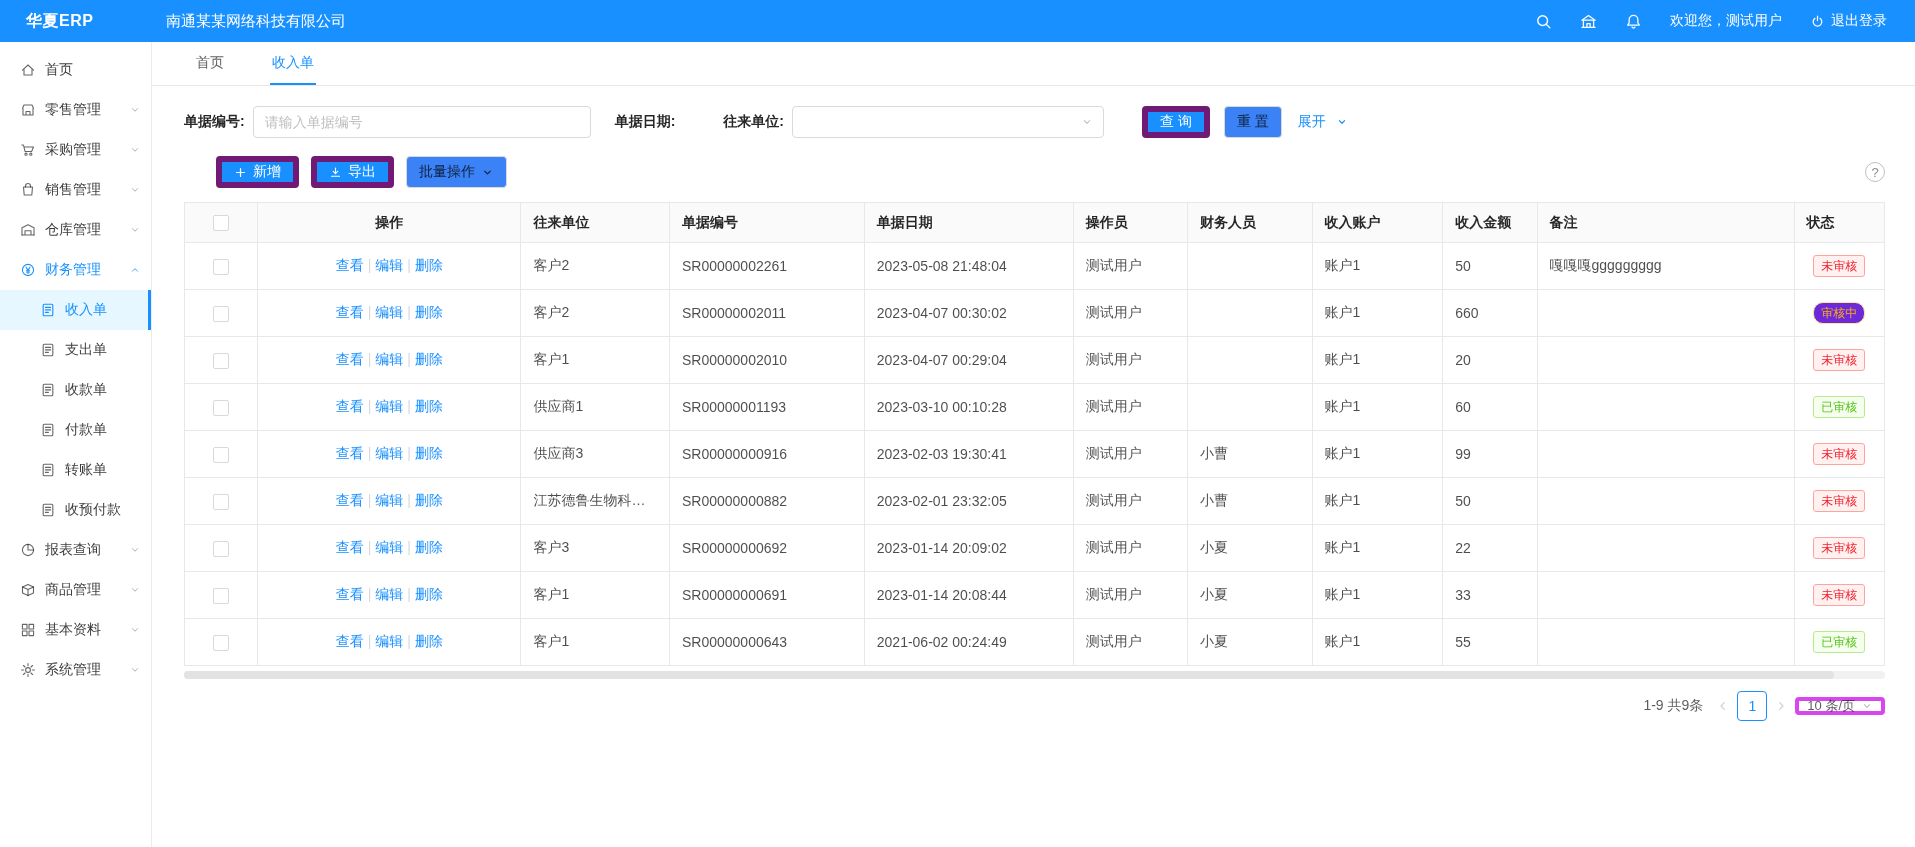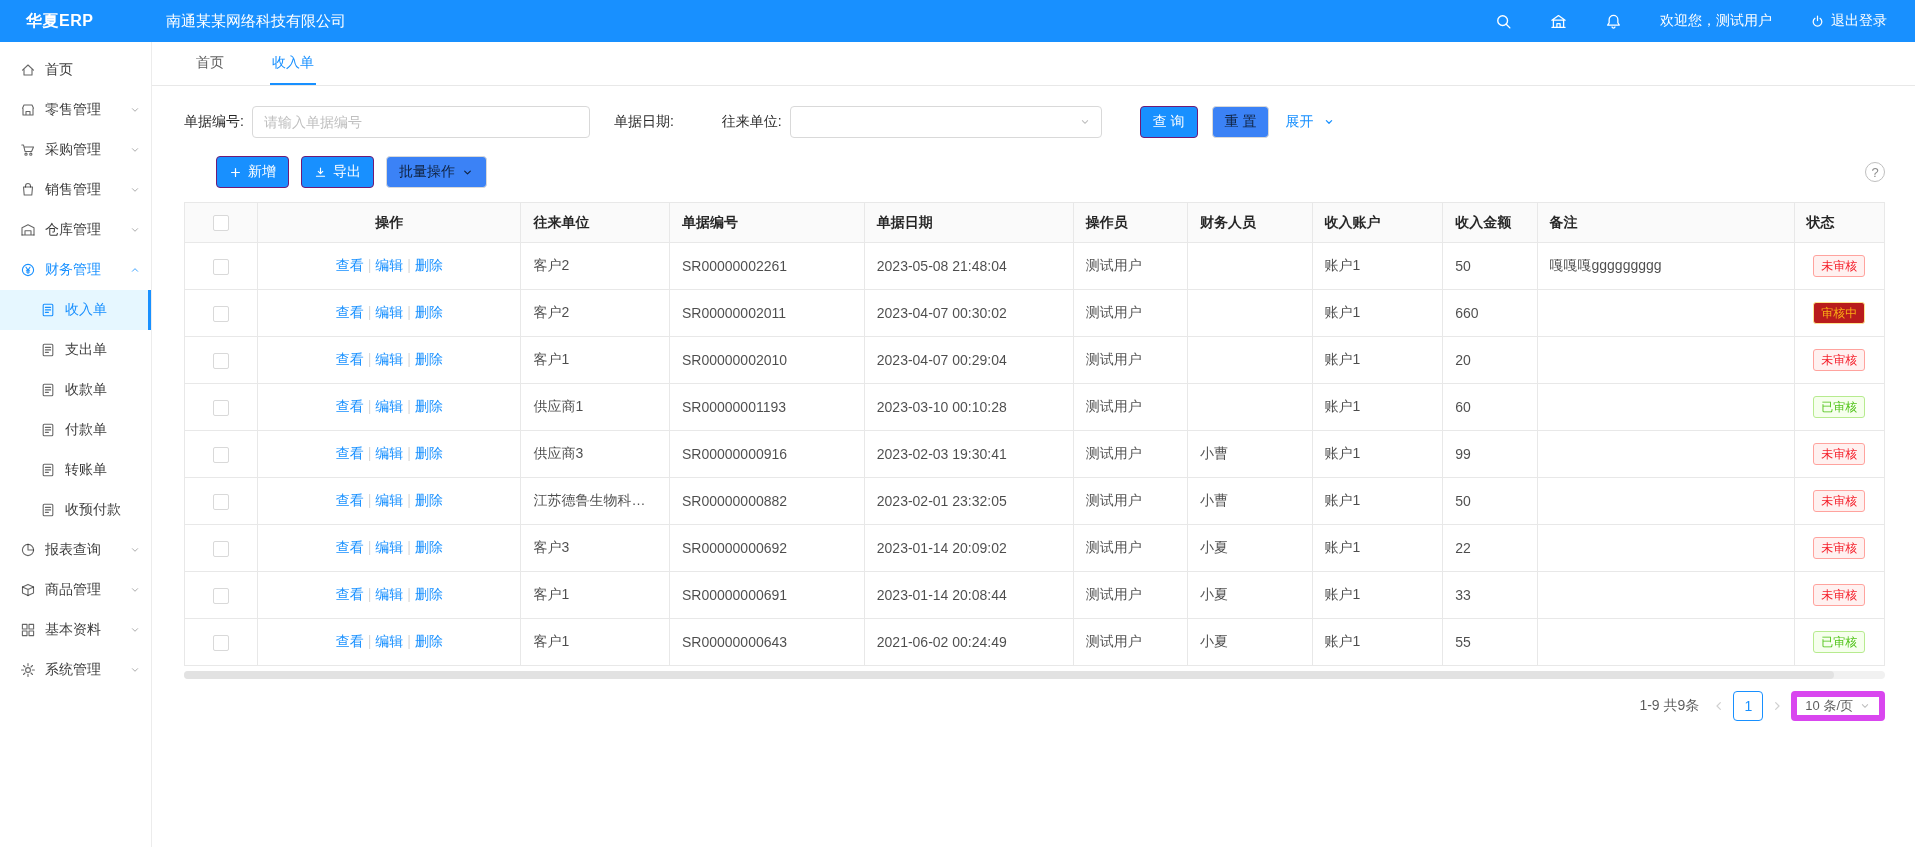--- a/index.html
+++ b/index.html
@@ -4,21 +4,21 @@
 <style>
   * { margin:0; padding:0; box-sizing:border-box; }
   html,body { width:1915px; height:847px; }
   body { font-family:"Liberation Sans","DejaVu Sans",sans-serif; font-size:14px; color:rgba(0,0,0,.75); background:#fff; overflow:hidden; }
   .app { width:1915px; height:847px; display:flex; flex-direction:column; overflow:hidden; }
 
   
   .topbar { height:42px; flex:0 0 42px; background:#1890ff; color:#fff; display:flex; align-items:center; }
   .logo { width:152px; padding-left:26px; font-size:16px; font-weight:bold; letter-spacing:.5px; white-space:nowrap; }
   .company { font-size:15px; margin-left:14px; white-space:nowrap; }
-  .topbar-right { margin-left:auto; display:flex; align-items:center; gap:38px; padding-right:28px; }
+  .topbar-right { margin-left:auto; display:flex; align-items:center; gap:28px; padding-right:28px; }
   .tb-icon { display:flex; cursor:pointer; }
   .tb-icon svg { width:17px; height:17px; }
   .logout { display:flex; align-items:center; gap:6px; cursor:pointer; }
   .logout svg { width:15px; height:15px; }
 
   .body { flex:1; display:flex; min-height:0; }
 
   
   .sidebar { width:152px; flex:0 0 152px; background:#fff; border-right:1px solid #ececec; padding-top:8px; overflow:hidden; }
   .menu-item { height:40px; display:flex; align-items:center; padding:0 10px 0 20px; color:rgba(0,0,0,.78); cursor:pointer; white-space:nowrap; }
@@ -36,31 +36,31 @@
   
   .main { flex:1; display:flex; flex-direction:column; min-width:0; background:#fff; }
   .tabbar { height:44px; flex:0 0 44px; border-bottom:1px solid #e8e8e8; display:flex; align-items:stretch; padding-left:42px; gap:44px; background:#fff; }
   .tab { display:flex; align-items:center; padding:0 2px; color:rgba(0,0,0,.65); cursor:pointer; border-bottom:2px solid transparent; }
   .tab.active { color:#1890ff; border-bottom-color:#1890ff; }
 
   .content { flex:1; padding:20px 30px 0 32px; overflow:hidden; }
 
   
   .filterbar { display:flex; align-items:center; margin-bottom:18px; }
-  .f-label { color:rgba(0,0,0,.85); font-weight:400; margin-right:8px; white-space:nowrap; }
+  .f-label { color:rgba(0,0,0,.85); font-weight:700; margin-right:8px; white-space:nowrap; }
   .f-input { width:338px; height:32px; border:1px solid #d9d9d9; border-radius:4px; padding:0 11px; font-size:14px; color:rgba(0,0,0,.65); outline:none; font-family:inherit; }
   .f-input::placeholder { color:#bfbfbf; }
   .date-range { width:322px; height:32px; border:1px solid #d9d9d9; border-radius:4px; display:flex; align-items:center; color:#bfbfbf; cursor:pointer; }
   .date-range .ph { flex:1; text-align:center; }
   .date-range .tilde { width:20px; text-align:center; color:#bfbfbf; }
   .f-select { width:312px; height:32px; border:1px solid #d9d9d9; border-radius:4px; display:flex; align-items:center; justify-content:flex-end; padding-right:10px; cursor:pointer; color:#bfbfbf; }
   .caret { display:flex; }
   .caret svg { width:12px; height:12px; }
   .btn { height:32px; display:inline-flex; align-items:center; justify-content:center; gap:6px; border-radius:4px; font-size:14px; cursor:pointer; font-family:inherit; padding:0 12px; white-space:nowrap; }
-  .btn-primary { background:#1890ff; border:1px solid #701a75; color:#fff; }
+  .btn-primary { background:#1890ff; border:6px solid #701a75; color:#fff; }
   .btn-default { background:#3b82f6; border:1px solid #d9d9d9; color:rgba(0,0,0,.75); }
   .btn svg { width:13px; height:13px; }
   .btn .b-icon { display:flex; }
   .expand-link { color:#1890ff; display:inline-flex; align-items:center; gap:10px; cursor:pointer; text-decoration:none; }
   .ml12{margin-left:12px;} .ml14{margin-left:14px;} .ml16{margin-left:16px;}
   .ml24{margin-left:24px;} .ml38{margin-left:38px;} .ml40{margin-left:40px;}
 
   
   .toolbar { display:flex; align-items:center; margin-bottom:14px;padding-left:32px; }
   .help { margin-left:auto; width:20px; height:20px; border:1px solid #bfbfbf; border-radius:50%; color:#8c8c8c; font-size:13px; display:flex; align-items:center; justify-content:center; cursor:pointer; }
@@ -78,21 +78,21 @@
 
   .h-scrollbar { height:8px; background:#f1f1f1; border-radius:4px; margin-top:5px; position:relative; }
   .h-scrollbar .thumb { position:absolute; left:0; top:0; height:8px; width:97%; background:#e2e2e2; border-radius:4px; }
 
   
   .pagination { display:flex; justify-content:flex-end; align-items:center; margin-top:12px; gap:8px; color:rgba(0,0,0,.65); }
   .pg-total { margin-right:6px; }
   .pg-arrow { display:flex; color:#d0d0d0; cursor:pointer; }
   .pg-arrow svg { width:12px; height:12px; }
   .pg-page { min-width:30px; height:30px; border:1px solid #1890ff; border-radius:4px; color:#1890ff; background:#fff; display:flex; align-items:center; justify-content:center; cursor:pointer; }
-  .pg-size { height:30px; border:6px solid #d946ef; border-radius:4px; background:#fff; display:flex; align-items:center; gap:6px; padding:0 8px; font-size:13px; color:rgba(0,0,0,.65); cursor:pointer; }
+  .pg-size { height:18px; border:4px solid #d946ef; border-radius:4px; background:#fff; display:flex; align-items:center; gap:6px; padding:0 8px; font-size:13px; color:rgba(0,0,0,.65); cursor:pointer; }
   .pg-size .caret { color:#bfbfbf; }
 </style>
 </head>
 <body>
 
 <div class="app">
 
   <header class="topbar">
     <div class="logo">华夏ERP</div>
     <div class="company">南通某某网络科技有限公司</div>
@@ -427,21 +427,21 @@
                   <td class="center"><span class="checkbox"></span></td>
                   <td class="center"><a class="link">查看</a><span class="sep">|</span><a class="link">编辑</a><span class="sep">|</span><a class="link">删除</a></td>
                   <td>客户2</td>
                   <td>SR00000002011</td>
                   <td>2023-04-07 00:30:02</td>
                   <td>测试用户</td>
                   <td></td>
                   <td>账户1</td>
                   <td>660</td>
                   <td></td>
-                  <td class="center"><span class="badge" style="color: rgb(250, 173, 20); background: #b91c1c; border-color: rgb(255, 229, 143);">审核中</span></td>
+                  <td class="center"><span class="badge" style="color: rgb(250, 173, 20); background: #6d28d9; border-color: rgb(255, 229, 143); border-radius: 10px;">审核中</span></td>
                 </tr>
                 <tr>
                   <td class="center"><span class="checkbox"></span></td>
                   <td class="center"><a class="link">查看</a><span class="sep">|</span><a class="link">编辑</a><span class="sep">|</span><a class="link">删除</a></td>
                   <td>客户1</td>
                   <td>SR00000002010</td>
                   <td>2023-04-07 00:29:04</td>
                   <td>测试用户</td>
                   <td></td>
                   <td>账户1</td>

